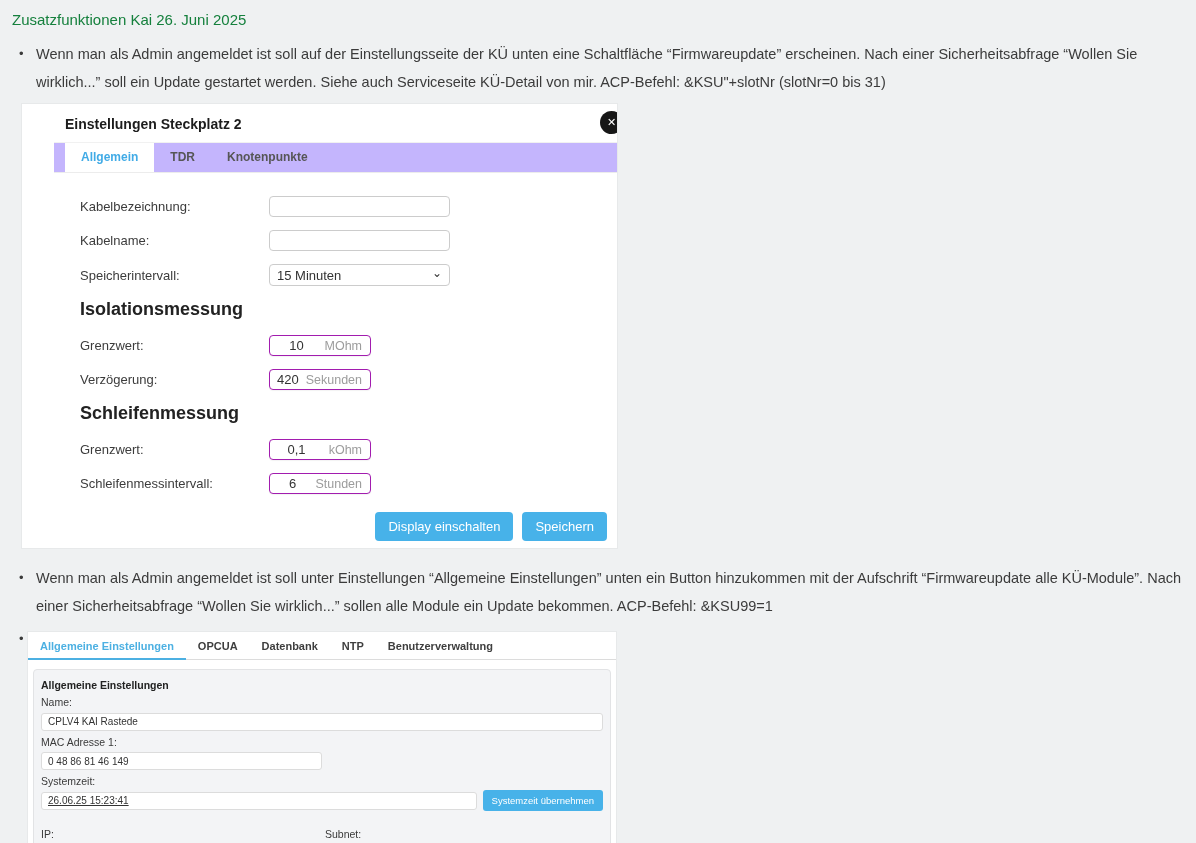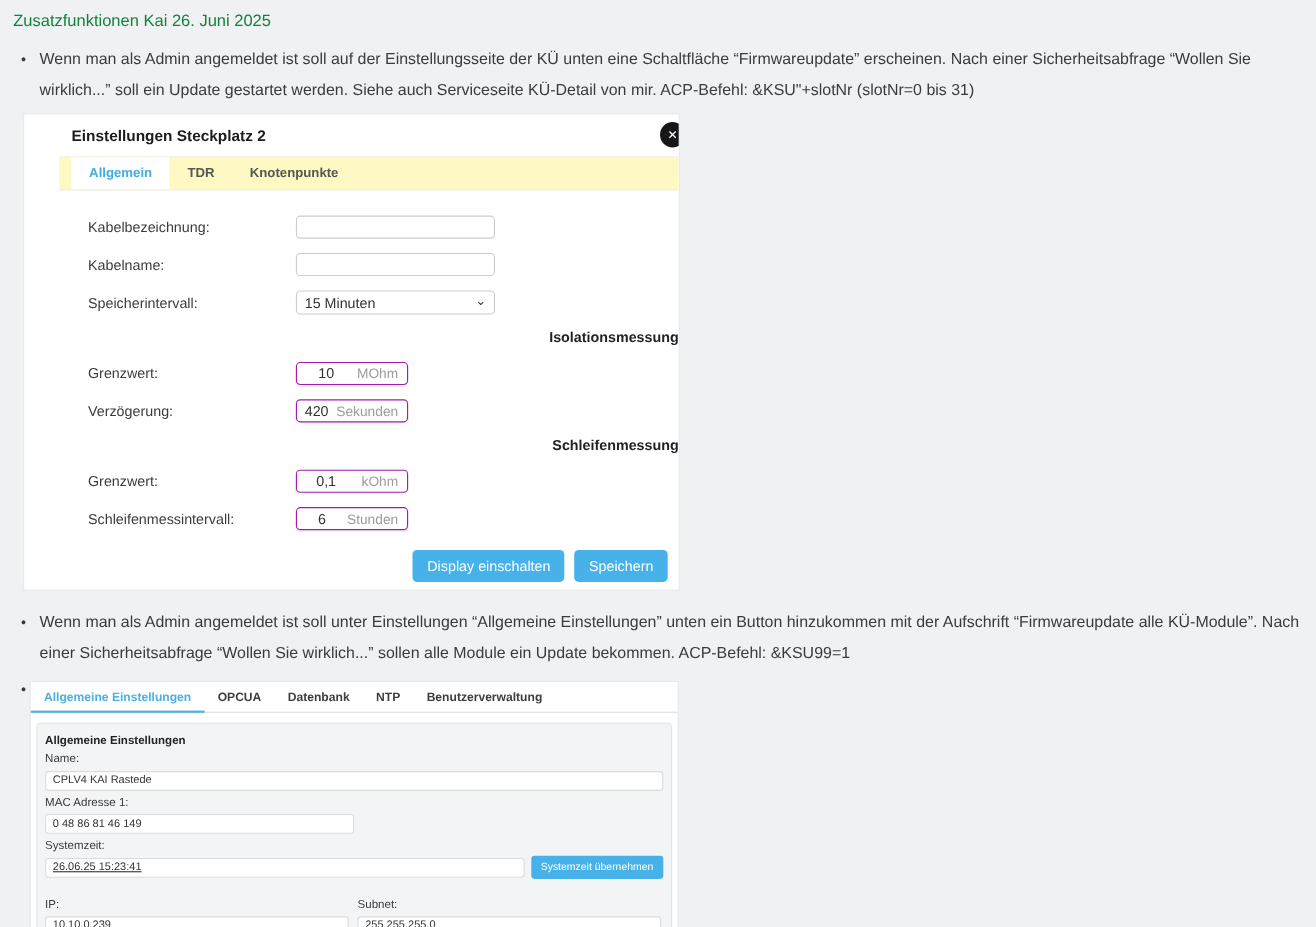--- a/index.html
+++ b/index.html
@@ -58,37 +58,37 @@
     background: #171717;
     color: #fff;
     font-size: 11px;
     display: flex;
     align-items: center;
     justify-content: center;
     cursor: pointer;
   }
   .d1-tabs {
     display: flex;
-    background: #fef9c3;
+    background: #c4b5fd;
     border-top: 1px solid #f1f1f1;
     border-bottom: 1px solid #ececec;
     padding-left: 11px;
   }
   .d1-tab {
     padding: 7px 16px 8px;
     font-size: 12px;
     font-weight: bold;
     color: #565656;
     cursor: pointer;
   }
   .d1-tab.active { background: #fff; color: #41abe6; }
   .d1-form { padding: 23px 0 0 26px; }
   .f-row { display: flex; align-items: center; margin-bottom: 13px; min-height: 20px; }
   .f-label { width: 189px; flex: 0 0 189px; font-size: 13px; color: #3c3c3c; }
-  .f-heading { font-size: 13px; font-weight: bold; color: #222; margin: 7px 0 15px; text-align: right; }
+  .f-heading { font-size: 18px; font-weight: bold; color: #222; margin: 7px 0 15px; }
   .f-input {
     width: 181px; height: 21px;
     border: 1px solid #ccc; border-radius: 4px;
     background: #fff; font-size: 13px; padding: 0 7px;
     font-family: "Liberation Sans", sans-serif;
     color: #333;
   }
   .f-select {
     width: 181px; height: 22px;
     border: 1px solid #ccc; border-radius: 4px;

